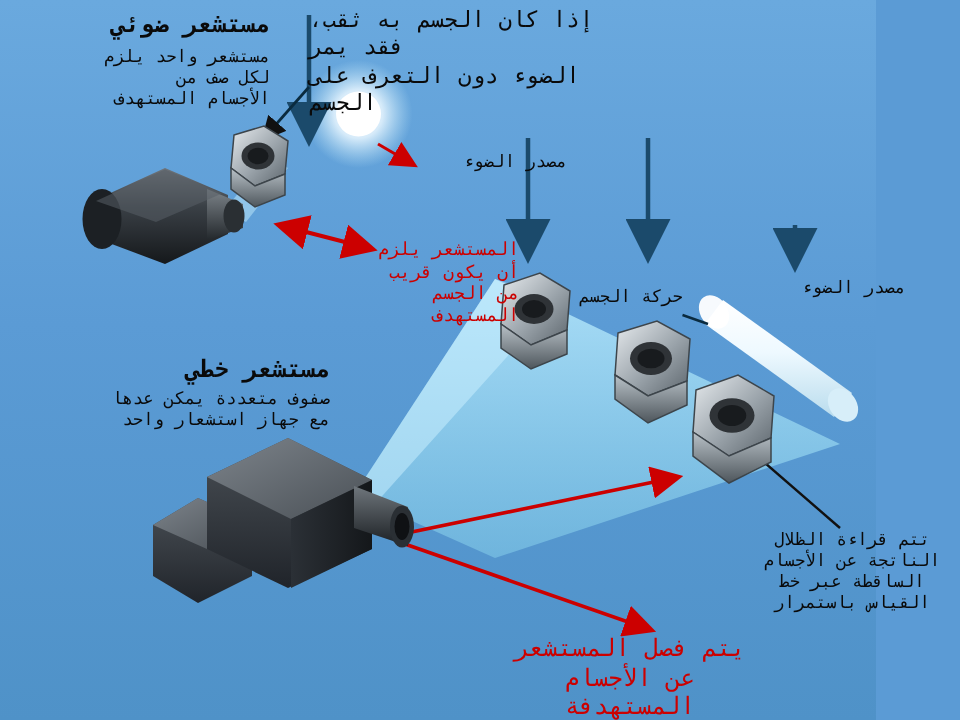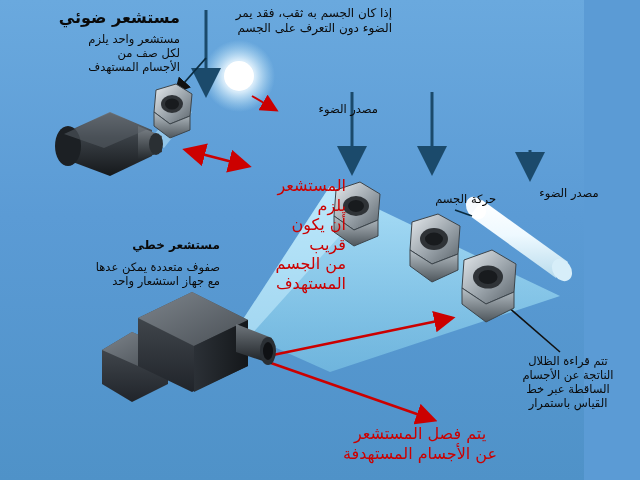--- a/index.html
+++ b/index.html
@@ -1,19 +1,19 @@
 <!DOCTYPE html>
 <html><head>
 <meta charset="utf-8">
 <style>
   html,body{margin:0;padding:0;}
   body{width:640px;height:480px;overflow:hidden;background:#5b9bd5;
        font-family:"DejaVu Sans","Liberation Sans",sans-serif;}
   #stage{position:relative;width:584px;height:480px;
-         background:linear-gradient(180deg,#6aa9de 0%,#5b9bd5 45%,#4f92c8 100%);}
+         background:linear-gradient(180deg,#6aa9de 0%,#5b9bd5 45%,#4f92c8 100%);font-family:Liberation Mono, monospace;}
 
   
   .lbl{position:absolute;direction:rtl;text-align:right;line-height:1.22;
        white-space:pre-line;}
   .t-black{color:#0a0a0a;}
   .t-red{color:#cc0000;}
   .bold{font-weight:bold;}
 
   
   svg.overlay{position:absolute;left:0;top:0;width:640px;height:480px;pointer-events:none;}
@@ -199,35 +199,35 @@
     <ellipse cx="172" cy="63" rx="8" ry="14" fill="#2a2f34"></ellipse>
     <ellipse cx="172" cy="63" rx="5" ry="9" fill="#0f1114"></ellipse>
   </svg>
 
   <div class="lbl bold t-black" style="left:10px;top:8px;width:170px;font-size:16px;">مستشعر ضوئي</div>
 
   <div class="lbl t-black" style="left:10px;top:32px;width:170px;font-size:11.5px;">مستشعر واحد يلزم
 لكل صف من
 الأجسام المستهدف</div>
 
-  <div class="lbl t-black" style="left:196px;top:6px;width:196px;font-size:12px;text-align:right;">إذا كان الجسم به ثقب، فقد يمر
+  <div class="lbl t-black" style="left:206px;top:6px;width:196px;font-size:15px;text-align:left;">إذا كان الجسم به ثقب، فقد يمر
 الضوء دون التعرف على الجسم</div>
 
   <div class="lbl t-black" style="left:278px;top:102px;width:100px;font-size:11.5px;text-align:right;">مصدر الضوء</div>
 
-  <div class="lbl t-black" style="left:386px;top:192px;width:110px;font-size:11.5px;text-align:right;">حركة الجسم</div>
+  <div class="lbl t-black" style="left:386px;top:192px;width:110px;font-size:11.5px;text-align:left;">حركة الجسم</div>
 
   <div class="lbl t-black" style="left:508px;top:186px;width:122px;font-size:11.5px;text-align:center;">مصدر الضوء</div>
 
-  <div class="lbl t-red" style="left:250px;top:176px;width:96px;font-size:16px;">المستشعر يلزم
+  <div class="lbl t-red" style="left:250px;top:160px;width:96px;font-size:12px;">المستشعر يلزم
 أن يكون قريب
 من الجسم
 المستهدف</div>
 
-  <div class="lbl bold t-black" style="left:44px;top:238px;width:176px;font-size:12px;">مستشعر خطي</div>
+  <div class="lbl bold t-black" style="left:44px;top:238px;width:176px;font-size:16px;">مستشعر خطي</div>
 
   <div class="lbl t-black" style="left:506px;top:354px;width:124px;font-size:11.5px;text-align:center;">تتم قراءة الظلال
 الناتجة عن الأجسام
 الساقطة عبر خط
 القياس باستمرار</div>
 
   <div class="lbl t-black" style="left:30px;top:260px;width:190px;font-size:11.5px;">صفوف متعددة يمكن عدها
 مع جهاز استشعار واحد</div>
 
   <div class="lbl t-red" style="left:330px;top:424px;width:180px;font-size:16px;text-align:center;">يتم فصل المستشعر

